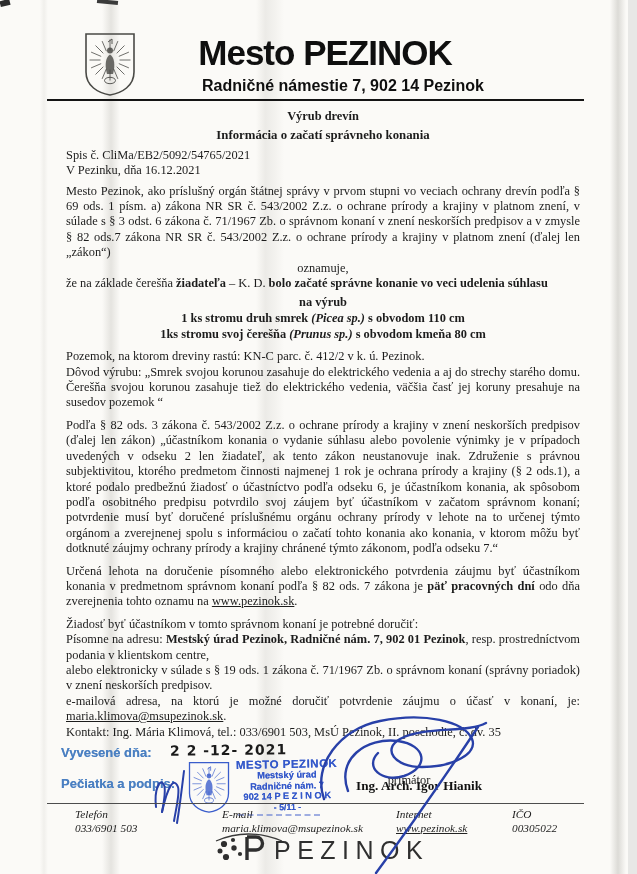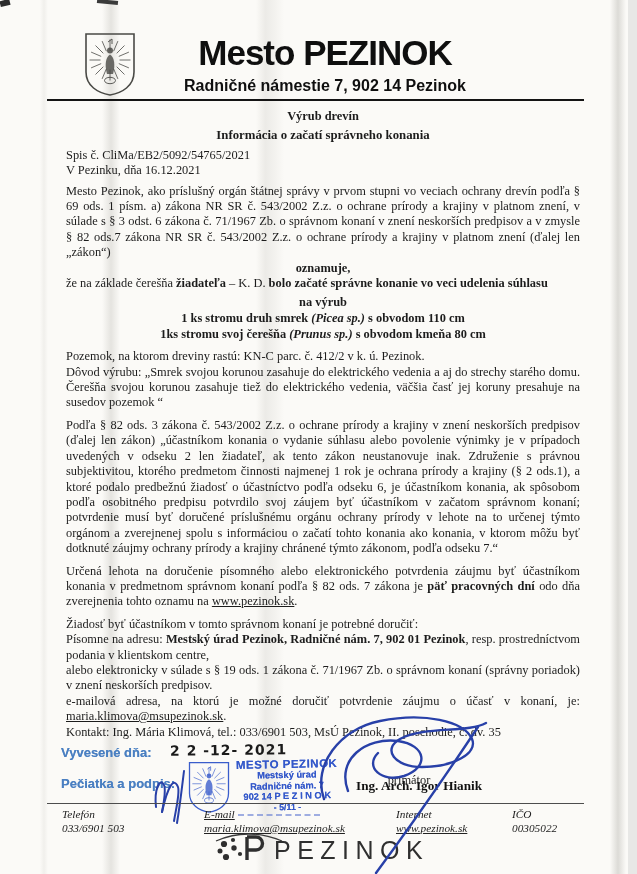--- a/index.html
+++ b/index.html
@@ -11,28 +11,28 @@
   .st2{left:256px;width:28px;background:linear-gradient(90deg,transparent,rgba(150,148,140,.15),rgba(170,168,160,.10),transparent);}
   .st3{left:610px;width:16px;background:linear-gradient(90deg,transparent,rgba(140,138,130,.28),transparent);}
   .st4{left:40px;width:8px;background:linear-gradient(90deg,transparent,rgba(150,148,140,.10),transparent);}
   .mark1{position:absolute;left:0;top:0;width:10px;height:6px;background:#2c2c2c;transform:rotate(-14deg);}
   .mark2{position:absolute;left:97px;top:0;width:21px;height:4px;background:#3a3a3a;transform:rotate(6deg);}
   
   .arms{position:absolute;left:84px;top:32px;width:52px;height:64px;color:#4a4a46;}
   .hdr-title{position:absolute;left:130px;top:33px;width:390px;text-align:center;
              font-family:"Liberation Sans",sans-serif;font-weight:bold;font-size:35px;
              letter-spacing:-1px;color:#0f0f0f;}
-  .hdr-addr{position:absolute;left:130px;top:77px;width:390px;text-align:center;
+  .hdr-addr{position:absolute;left:148px;top:77px;width:390px;text-align:center;
             font-family:"Liberation Sans",sans-serif;font-weight:bold;font-size:16px;color:#0f0f0f;}
   .rule{position:absolute;left:47px;right:44px;top:99px;height:2.2px;background:#141414;}
   
   .content{position:absolute;left:66px;top:109px;width:514px;font-size:12.4px;
            line-height:15.4px;text-align:justify;}
   .content p{margin:0;}
-  .tc{text-align:center;font-weight:bold;}
+  .tc{text-align:center;}
   .tl{text-align:left;}
   .b{font-weight:bold;}
   .it{font-style:italic;}
   .u{text-decoration:underline;}
   .doc-title{font-weight:bold;font-size:12.8px;margin-bottom:4px !important;}
   .doc-sub{font-weight:bold;margin-bottom:4px !important;}
   .mb5{margin-bottom:5px !important;}
   .mt4{margin-top:4px !important;}
   .mt7{margin-top:7px !important;}
   .subject{font-weight:bold;line-height:15.6px;}
@@ -53,21 +53,21 @@
   .stamp-l5{font-size:8.8px;line-height:10px;}
   .stamp-dashes{position:absolute;left:172px;top:69px;width:82px;border-bottom:2px dashed #5570d0;opacity:.55;}
   .signer-name{position:absolute;left:270px;top:27px;width:146px;text-align:right;
                font-weight:bold;font-size:13.2px;color:#111;margin-top:6px;}
   .signer-role{position:absolute;left:270px;top:28px;width:146px;text-align:center;font-size:12.4px;}
   .sig-small{position:absolute;left:82px;top:20px;width:48px;height:62px;pointer-events:none;}
   .sig-big{position:absolute;left:238px;top:-44px;width:210px;height:180px;pointer-events:none;z-index:3;}
   
   .footer-line{position:absolute;left:47px;right:44px;top:803px;height:1.4px;background:#4d4d4d;}
   .fcol{position:absolute;top:807px;font-style:italic;font-size:11.3px;line-height:14px;color:#222;}
-  .fc1{left:62px;} .fc2{left:204px;text-decoration:underline;} .fc3{left:396px;} .fc4{left:512px;}
+  .fc1{left:75px;} .fc2{left:222px;} .fc3{left:396px;} .fc4{left:512px;}
   .logo{position:absolute;left:190px;top:830px;width:248px;height:38px;}
 </style>
 </head>
 <body>
 
 <div class="page">
 
   <div class="streak st1"></div>
   <div class="streak st2"></div>
   <div class="streak st3"></div>

